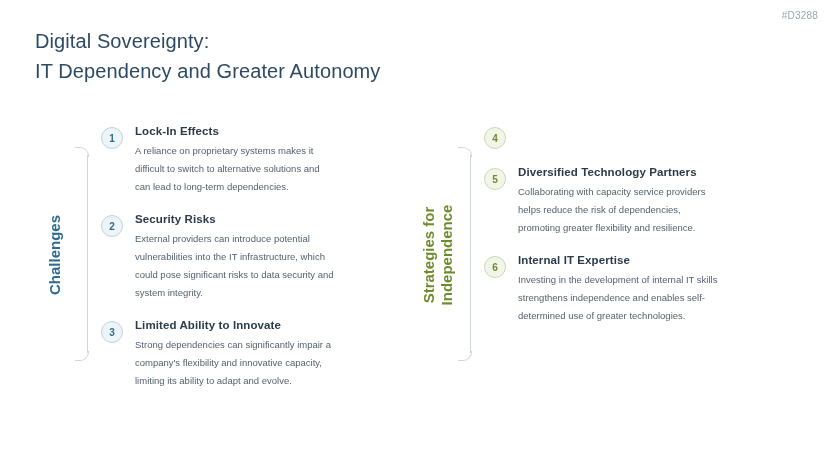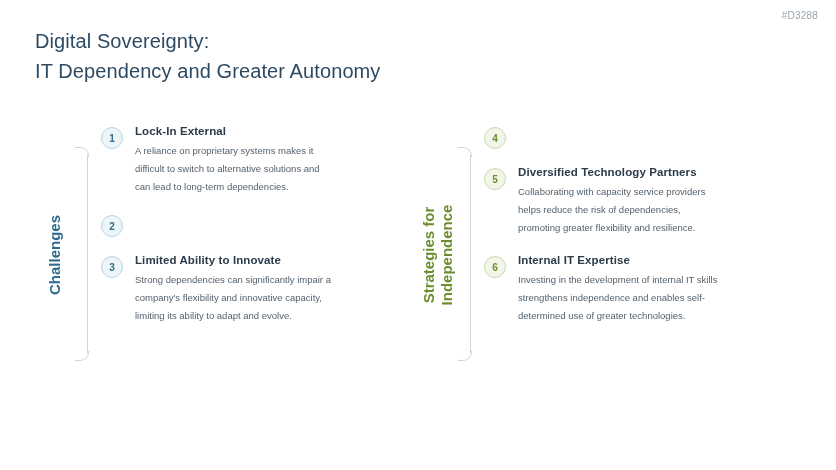--- a/index.html
+++ b/index.html
@@ -184,26 +184,30 @@
       <div class="bracket">
         <div class="b-top"></div>
         <div class="b-line"></div>
         <div class="b-bot"></div>
       </div>
 
       <div class="items">
         <div class="item">
           <div class="badge">1</div>
           <div class="item-text">
-            <div class="item-title">Lock-In External</div>
+            <div class="item-title">Lock-In Effects</div>
             <div class="item-desc">A reliance on proprietary systems makes it difficult to switch to alternative solutions and can lead to long-term dependencies.</div>
           </div>
         </div>
         <div class="item">
           <div class="badge">2</div>
+          <div class="item-text">
+            <div class="item-title">Security Risks</div>
+            <div class="item-desc">External providers can introduce potential vulnerabilities into the IT infrastructure, which could pose significant risks to data security and system integrity.</div>
+          </div>
         </div>
         <div class="item">
           <div class="badge">3</div>
           <div class="item-text">
             <div class="item-title">Limited Ability to Innovate</div>
             <div class="item-desc">Strong dependencies can significantly impair a company's flexibility and innovative capacity, limiting its ability to adapt and evolve.</div>
           </div>
         </div>
       </div>
     </div>

